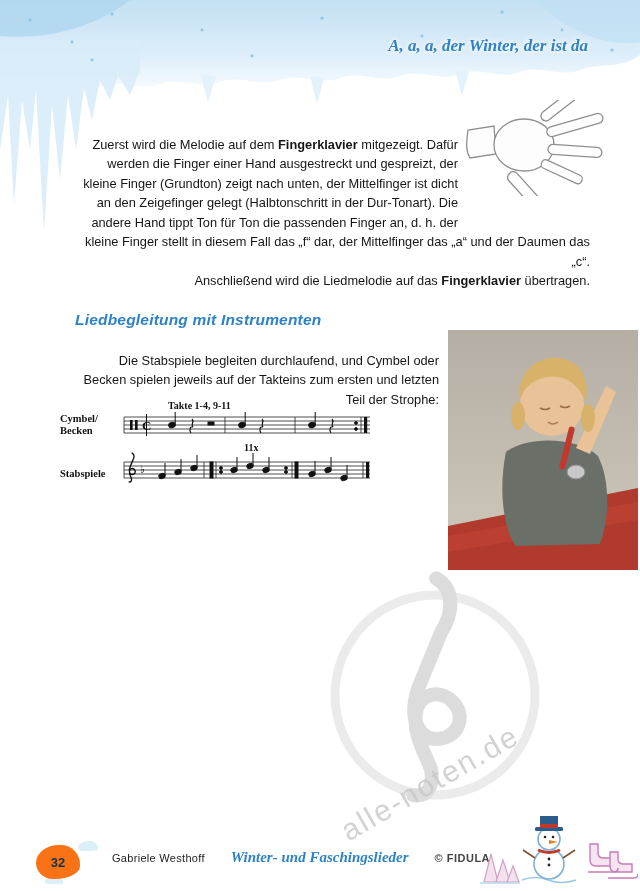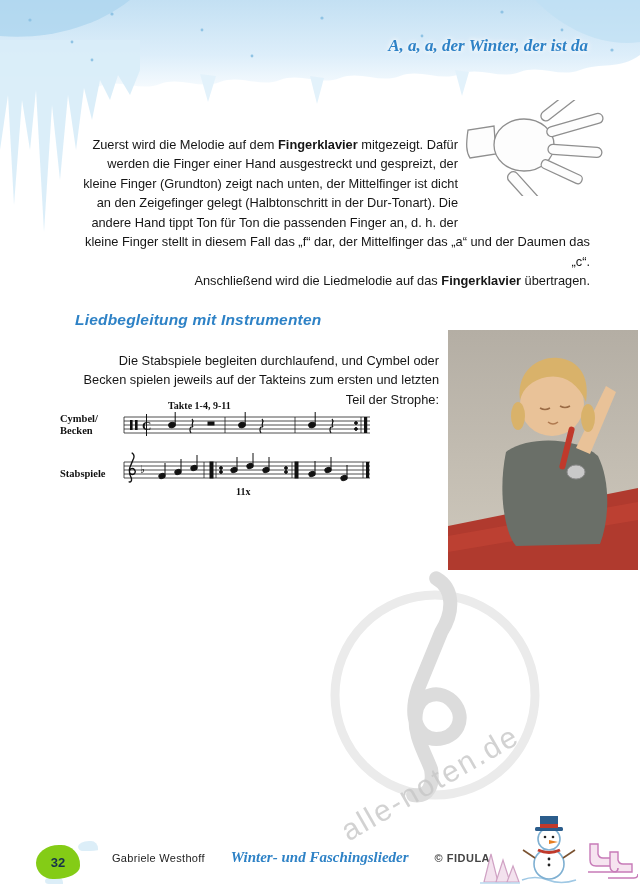--- a/index.html
+++ b/index.html
@@ -31,24 +31,24 @@
   #watermark{left:290px;top:545px;overflow:visible;}
 
   
   #score-svg{left:120px;top:395px;}
   .score-label{font-family:"Liberation Serif",serif;font-size:10.5px;font-weight:bold;color:#111;
       text-align:left;width:56px;left:60px;line-height:11.5px;}
   #label-top{top:413px;}
   #label-bottom{top:468px;}
   .score-annot{font-family:"Liberation Serif",serif;font-weight:bold;font-size:10px;color:#111;}
   #annot-top{left:168px;top:400px;}
-  #annot-bottom{left:236px;top:442px;margin-top:44px;}
-
-  
-  #page-num-blob{left:36px;top:845px;width:44px;height:34px;background:#84cc16;
+  #annot-bottom{left:244px;top:442px;}
+
+  
+  #page-num-blob{left:36px;top:845px;width:44px;height:34px;background:#f97316;
       border-radius:55% 45% 60% 40%/55% 60% 40% 50%;
       box-shadow:30px -16px 0 -12px #dceef8,-4px 18px 0 -13px #dceef8;
       display:flex;align-items:center;justify-content:center;
       font-size:13px;font-weight:bold;color:#16324a;}
   #footer-line{left:112px;top:849px;display:flex;gap:26px;align-items:baseline;white-space:nowrap;}
   .author{font-size:11px;color:#222;letter-spacing:.3px;}
   .book-title{font-family:"Liberation Serif",serif;font-weight:bold;font-style:italic;
       font-size:15px;color:var(--accent-blue);}
   .publisher{font-size:11px;font-weight:bold;color:#444;letter-spacing:.5px;}
   #snowman{left:520px;top:806px;}

